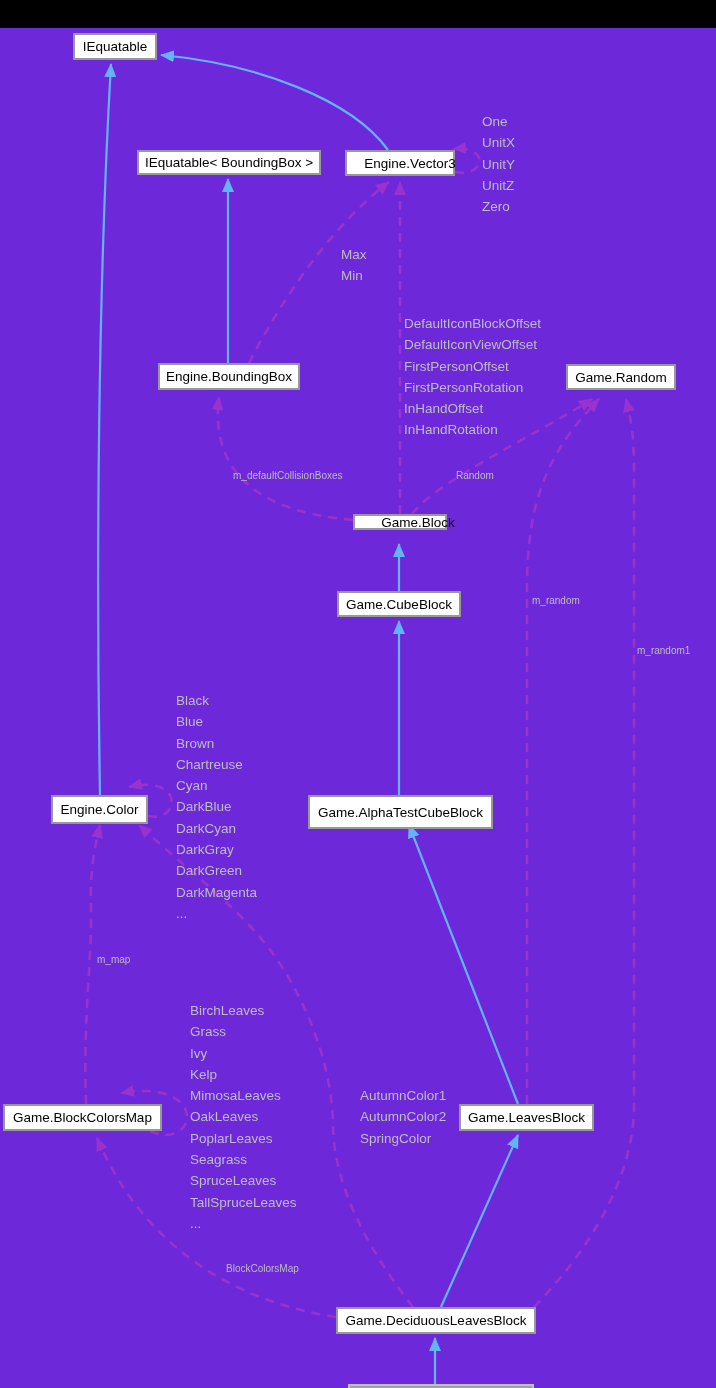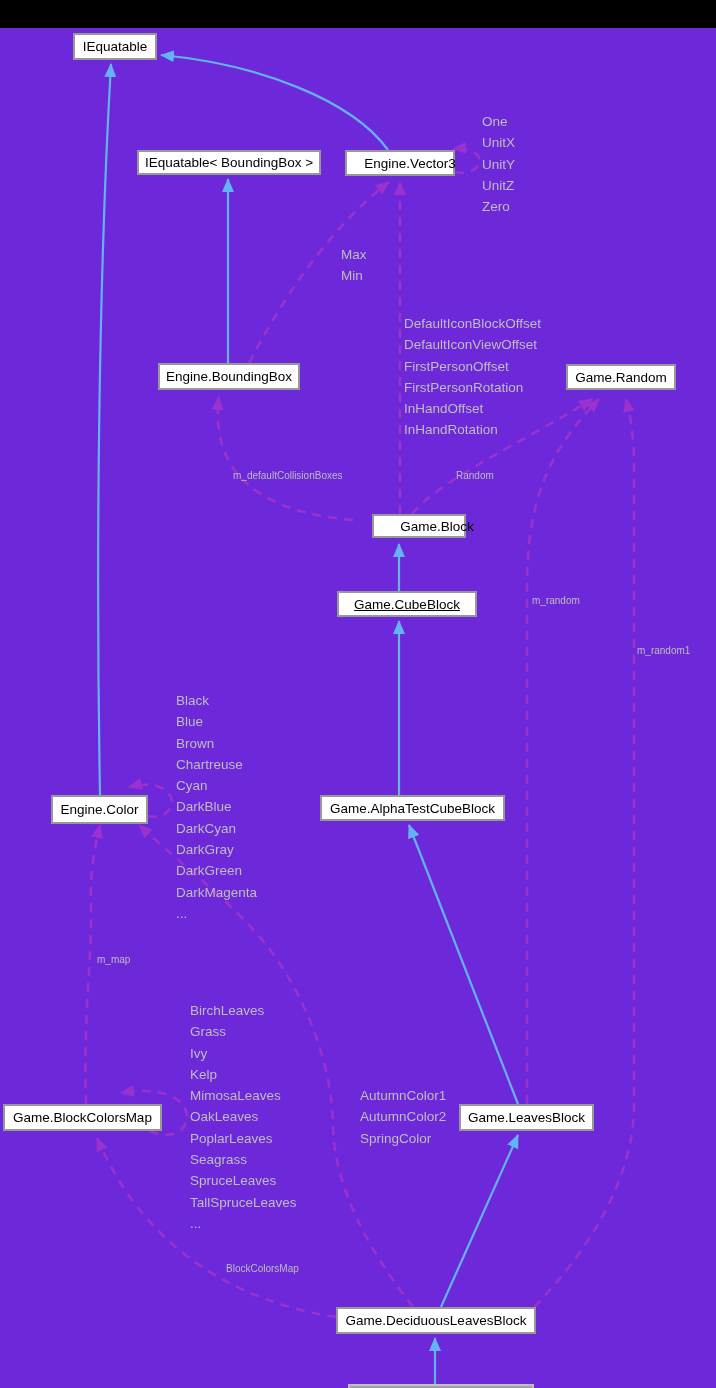--- a/index.html
+++ b/index.html
@@ -50,24 +50,24 @@
         <path d="M 413,1279 C 368,1222 334,1158 333,1098 C 332,1028 298,948 249,897 C 214,860 172,828 139,797" class="edge-use" marker-end="url(#arrow-use)"></path>
         <path d="M 148,788 C 181,795 184,746 129,759" class="edge-use" marker-end="url(#arrow-use)"></path>
         <path d="M 150,1103 C 198,1124 210,1050 121,1065" class="edge-use" marker-end="url(#arrow-use)"></path>
       </g>
   </svg>
 <div class="node" style="left: 73px; top: 5px; width: 84px; height: 27px;">IEquatable</div>
     <div class="node" style="left: 137px; top: 122px; width: 184px; height: 25px;">IEquatable&lt; BoundingBox &gt;</div>
     <div class="node" style="left: 345px; top: 122px; width: 110px; height: 26px; padding-left: 20px;">Engine.Vector3</div>
     <div class="node" style="left: 158px; top: 335px; width: 142px; height: 27px;">Engine.BoundingBox</div>
     <div class="node" style="left: 566px; top: 336px; width: 110px; height: 26px;">Game.Random</div>
-    <div class="node" style="left: 372px; top: 486px; width: 94px; height: 24px; padding-left: 36px;">Game.Block</div>
-    <div class="node" style="left: 337px; top: 563px; width: 140px; height: 26px; text-decoration: underline;">Game.CubeBlock</div>
+    <div class="node" style="left: 353px; top: 486px; width: 94px; height: 16px; padding-left: 36px;">Game.Block</div>
+    <div class="node" style="left: 337px; top: 563px; width: 124px; height: 26px;">Game.CubeBlock</div>
     <div class="node" style="left: 51px; top: 767px; width: 97px; height: 29px;">Engine.Color</div>
-    <div class="node" style="left: 320px; top: 767px; width: 185px; height: 26px; text-align: center;">Game.AlphaTestCubeBlock</div>
+    <div class="node" style="left: 308px; top: 767px; width: 185px; height: 34px; text-align: center;">Game.AlphaTestCubeBlock</div>
     <div class="node" style="left: 3px; top: 1076px; width: 159px; height: 27px;">Game.BlockColorsMap</div>
     <div class="node" style="left: 459px; top: 1076px; width: 135px; height: 27px;">Game.LeavesBlock</div>
     <div class="node" style="left: 336px; top: 1279px; width: 200px; height: 27px;">Game.DeciduousLeavesBlock</div>
     <div class="node hl" style="left: 348px; top: 1356px; width: 186px; height: 28px;">Game.PoplarLeavesBlock</div>
     <div class="egroup" style="left: 482px; top: 83px;">
       <div>One</div>
       <div>UnitX</div>
       <div>UnitY</div>
       <div>UnitZ</div>
       <div>Zero</div>

